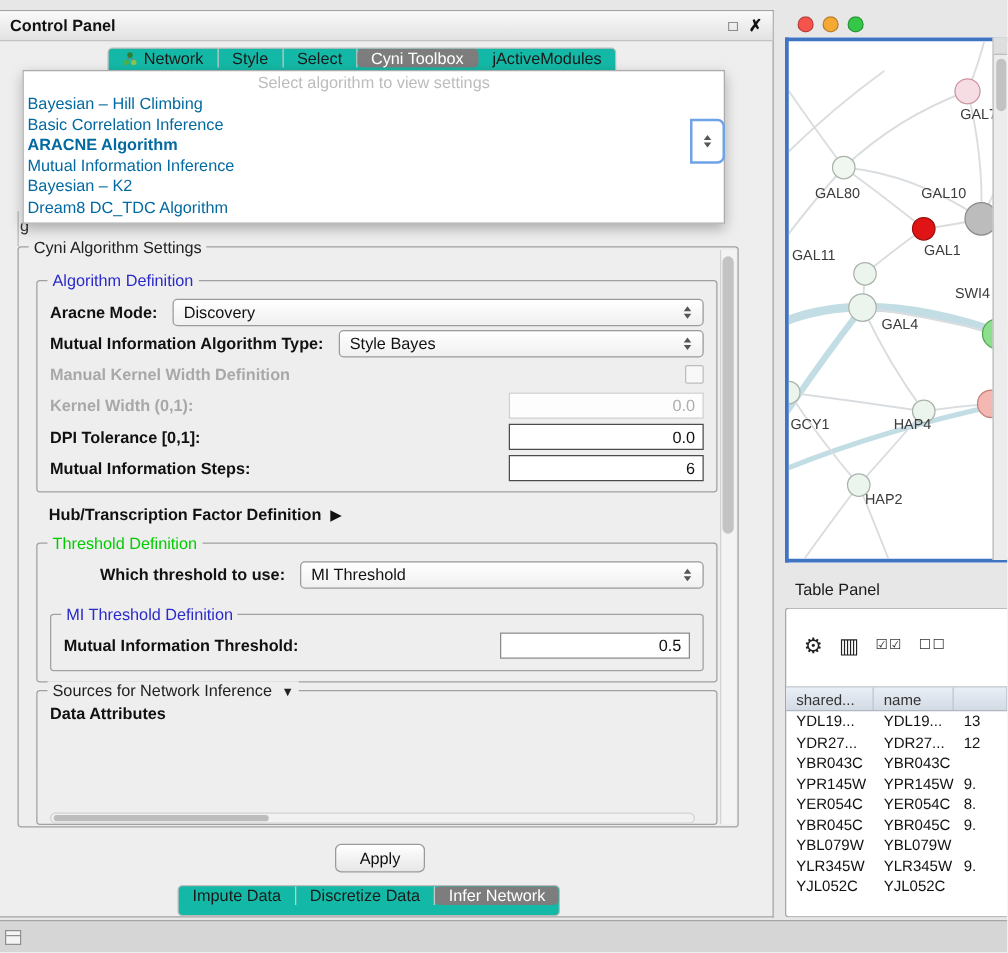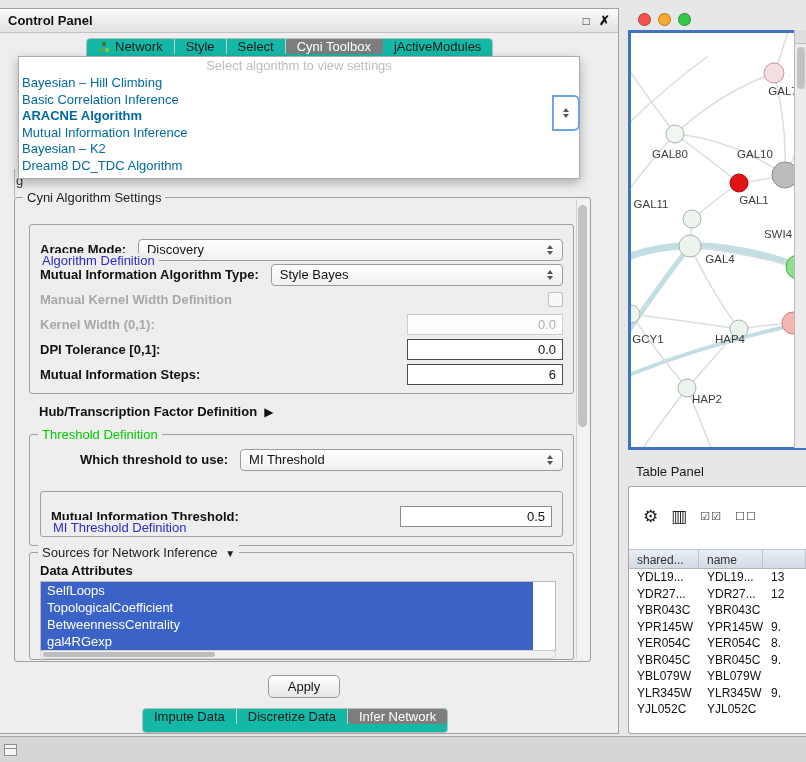--- a/index.html
+++ b/index.html
@@ -25,21 +25,21 @@
 
   
   .group{border:1px solid #a0a0a0;border-radius:3px;box-sizing:border-box;}
   .gtitle{position:absolute;top:-8px;left:8px;background:#eeeeee;padding:0 4px;font-size:13px;color:#222;white-space:nowrap;}
   .gtitle .tri{font-size:10px;margin-left:4px;}
   #settings{position:absolute;left:14px;top:188px;width:577px;height:465px;}
   #algdef{position:absolute;left:14px;top:26px;width:545px;height:170px;}
   #threshold{position:absolute;left:14px;top:236px;width:545px;height:112px;}
   #mithresh{position:absolute;left:10px;top:56px;width:523px;height:46px;}
   #sources{position:absolute;left:14px;top:354px;width:545px;height:108px;}
-  .t-blue{color:#2a2ac8;margin-top:36px;}
+  .t-blue{color:#2a2ac8;}
   .t-green{color:#00cc00;}
 
   .frow{display:flex;align-items:center;height:25px;padding:0 10px;font-size:13px;}
   .frow.first{margin-top:12px;}
   .lbl{font-weight:bold;color:#111;white-space:nowrap;}
   .lbl.dis{color:#a8a8a8;}
   .indent{padding-left:50px;}
 
   .combo{flex:1;margin-left:12px;height:22px;border:1px solid #9b9b9b;border-radius:4px;
          background:linear-gradient(#ffffff,#f0f0f0);display:flex;align-items:center;
@@ -244,26 +244,20 @@
           </div>
         </div>
       </div>
 
       <div class="group" id="sources">
         <span class="gtitle">
           <span>Sources for Network Inference</span>
           <span class="tri">▼</span>
         </span>
         <b class="attr-label">Data Attributes</b>
-        <div class="listbox" id="listbox">
-            <div class="litem" style="background: rgb(59, 99, 199);">SelfLoops</div>
-            <div class="litem" style="background: rgb(59, 99, 199);">TopologicalCoefficient</div>
-            <div class="litem" style="background: rgb(59, 99, 199);">BetweennessCentrality</div>
-            <div class="litem" style="background: rgb(59, 99, 199);">gal4RGexp</div>
-          </div>
         <div class="hscroll">
           <div class="hthumb"></div>
         </div>
       </div>
 
       <div class="vscroll">
         <div class="vthumb"></div>
       </div>
     </div>
 

